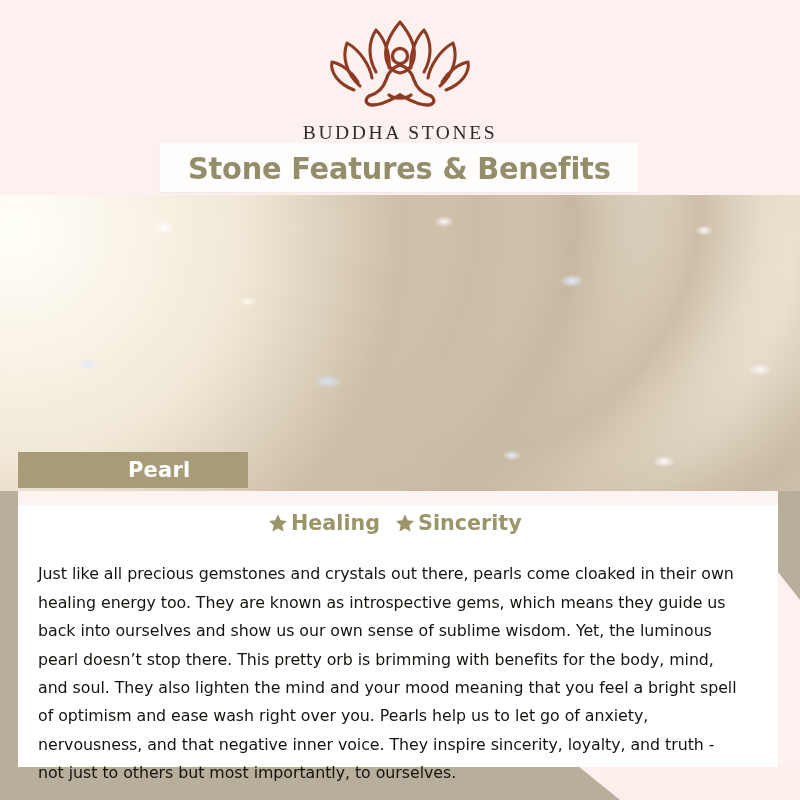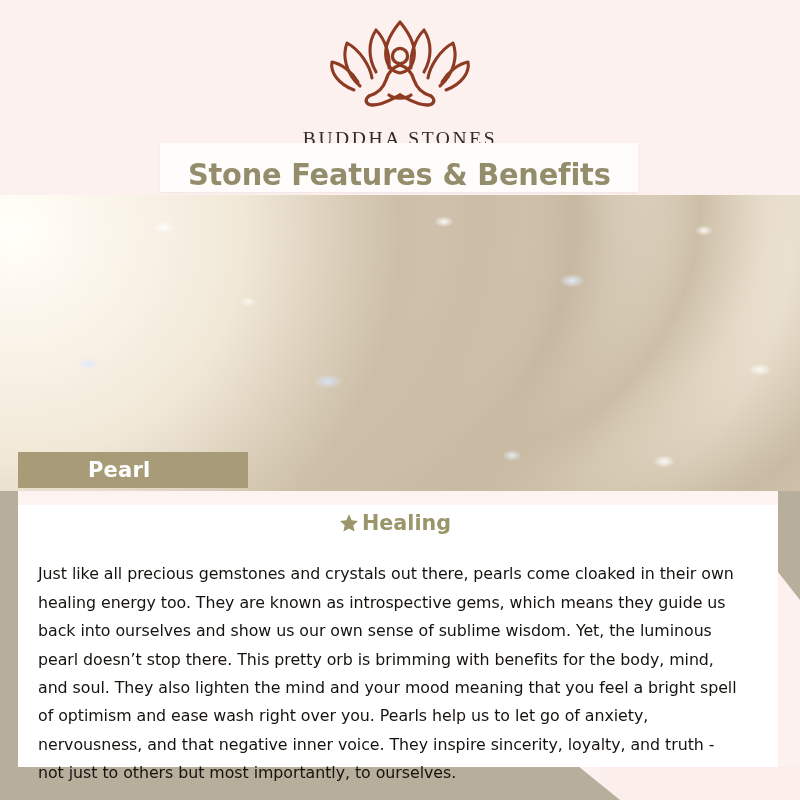--- a/index.html
+++ b/index.html
@@ -71,38 +71,38 @@
     text-align: center;
   }
   .logo-mark {
     display: block;
     margin: 0 auto;
     width: 160px;
     height: 92px;
   }
   .logo-wordmark {
     display: block;
-    margin-top: 20px;
+    margin-top: 14px;
     font-family: "Liberation Serif", serif;
     font-size: 19.5px;
     letter-spacing: 2.6px;
     color: #2e2b28;
     white-space: nowrap;
   }
 
   
   .title-banner {
     position: absolute;
     left: 160px;
     top: 143px;
     width: 478px;
     height: 49px;
     background: #fffdfb;
     display: flex;
-    align-items: flex-end;
+    align-items: center;
     justify-content: center;
     box-shadow: 0 1px 2px rgba(0,0,0,0.05);
   }
   .title-banner-text {
     font-family: "DejaVu Sans", sans-serif;
     font-weight: bold;
     font-size: 31px;
     color: #948d6b;
     letter-spacing: -0.2px;
     transform: scaleX(0.93);
@@ -168,21 +168,21 @@
   
   .stone-badge {
     position: absolute;
     left: 18px;
     top: 452px;
     width: 230px;
     height: 36px;
     background: #a89c78;
     display: flex;
     align-items: center;
-    padding-left: 70px;
+    padding-left: 110px;
     box-sizing: border-box;
   }
   .stone-badge-label {
     font-family: "DejaVu Sans", sans-serif;
     font-weight: bold;
     font-size: 21px;
     color: #ffffff;
     letter-spacing: 0.2px;
   }
 
@@ -336,20 +336,28 @@
         <span class="benefit-star">
           <svg viewBox="0 0 24 24" width="20" height="20" aria-hidden="true">
             <polygon points="12,1.6 15.2,8.6 22.8,9.5 17.2,14.7 18.7,22.3 12,18.5 5.3,22.3 6.8,14.7 1.2,9.5 8.8,8.6" fill="#9a9669"></polygon>
           </svg>
         </span>
         <span class="benefit-label">Healing</span>
       </span>
 
 
 
+      <span class="benefit-item">
+        <span class="benefit-star">
+          <svg viewBox="0 0 24 24" width="20" height="20" aria-hidden="true">
+            <polygon points="12,1.6 15.2,8.6 22.8,9.5 17.2,14.7 18.7,22.3 12,18.5 5.3,22.3 6.8,14.7 1.2,9.5 8.8,8.6" fill="#9a9669"></polygon>
+          </svg>
+        </span>
+        <span class="benefit-label">Sincerity</span>
+      </span>
 
 
     </div>
 
     <p class="body-copy">Just like all precious gemstones and crystals out there, pearls come cloaked in their own healing energy too. They are known as introspective gems, which means they guide us back into ourselves and show us our own sense of sublime wisdom. Yet, the luminous pearl doesn’t stop there. This pretty orb is brimming with benefits for the body, mind, and soul. They also lighten the mind and your mood meaning that you feel a bright spell of optimism and ease wash right over you. Pearls help us to let go of anxiety, nervousness, and that negative inner voice. They inspire sincerity, loyalty, and truth - not just to others but most importantly, to ourselves.</p>
   </div>
 
 </div>
 
 </body></html>

